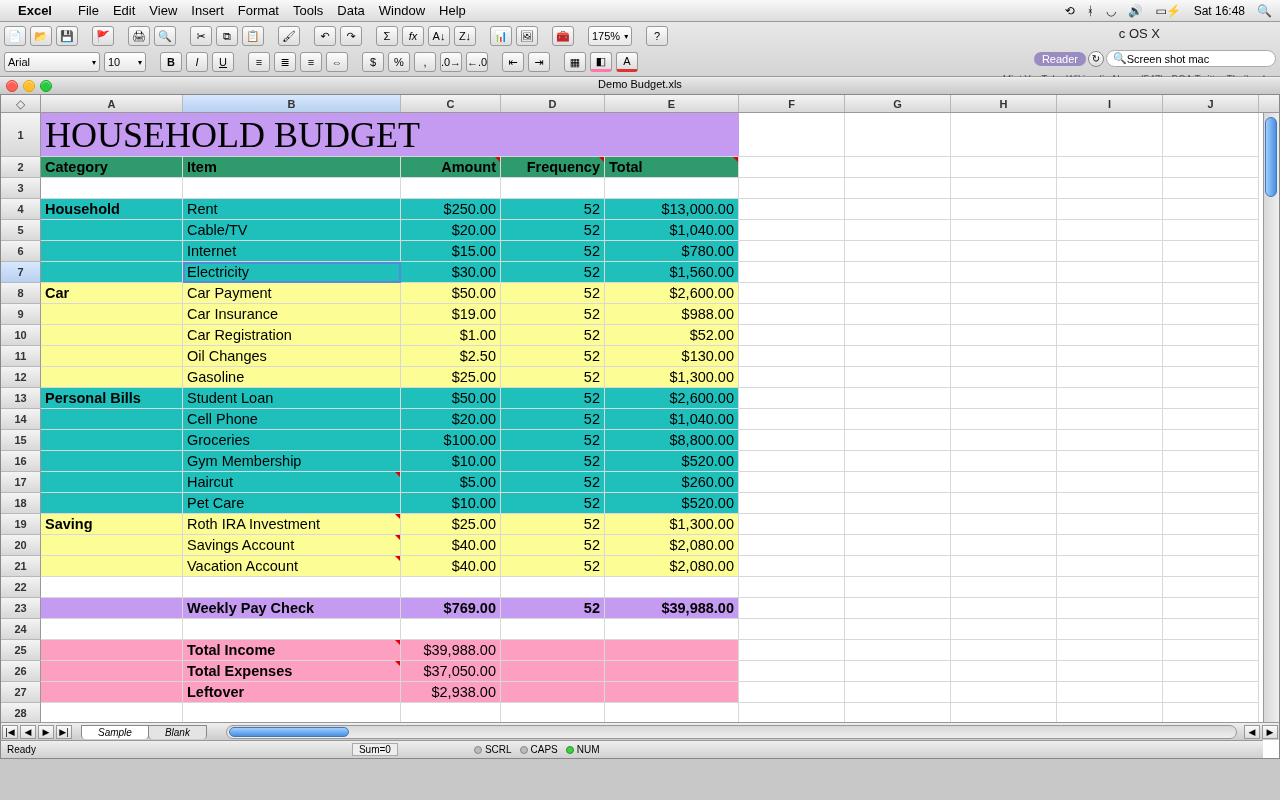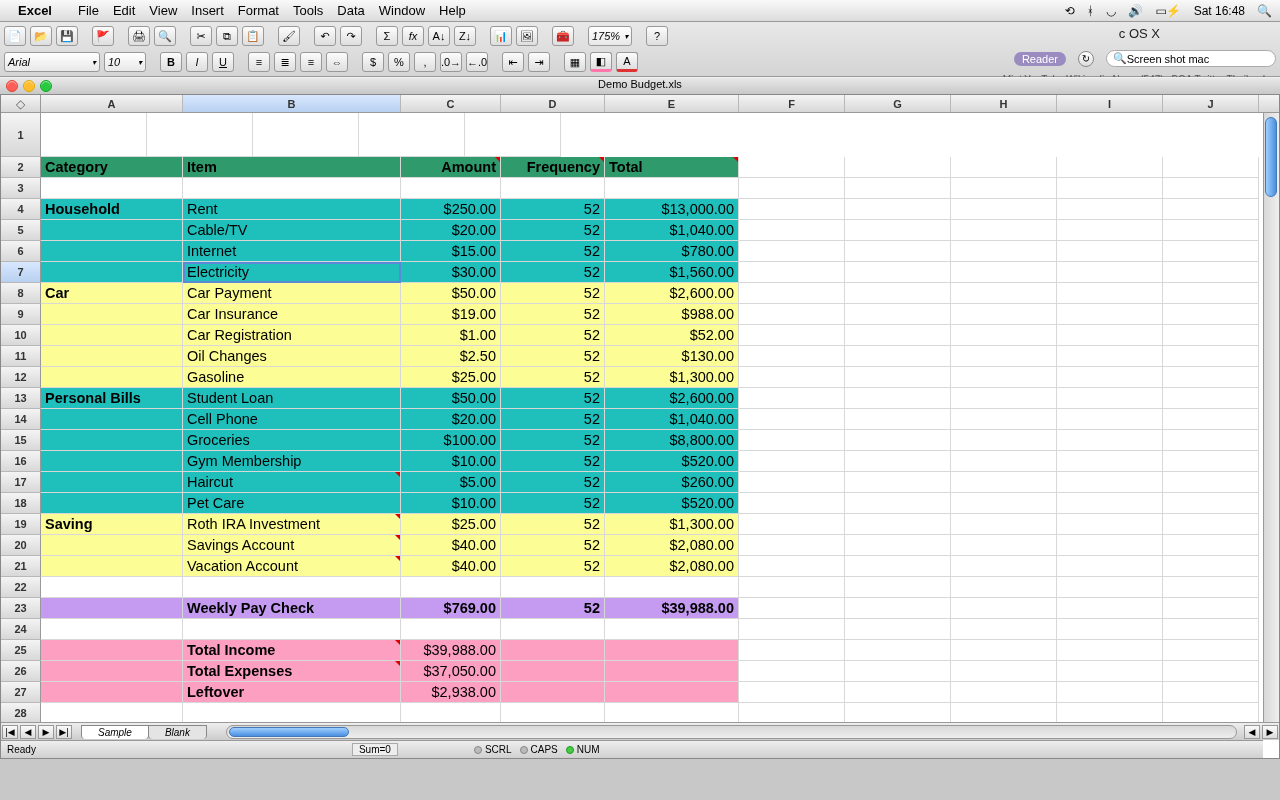--- a/index.html
+++ b/index.html
@@ -11,24 +11,24 @@
 .menubar .app-name { font-weight:bold; margin-right:26px; }
 .menubar .mitem { margin-right:14px; cursor:default; }
 .menubar .spacer { flex:1; }
 .menubar .ricon { margin-left:12px; font-size:12px; }
 
 
 .toolbars { background:linear-gradient(#e8e8e8,#d4d4d4); border-bottom:1px solid #9a9a9a; padding:2px 4px 0 4px; position:relative; }
 .tb-row { display:flex; align-items:center; height:26px; gap:4px; padding-bottom:2px; }
 .tb-btn { width:22px; height:20px; background:linear-gradient(#fcfcfc,#dedede); border:1px solid #999; border-radius:3px; display:flex; align-items:center; justify-content:center; font-size:11px; cursor:default; }
 .tb-sep { width:6px; }
-.tb-select { height:20px; background:linear-gradient(#fff,#e8e8e8); border:1px solid #999; border-radius:3px; font-size:11px; padding:0 3px; display:flex; align-items:center;font-style:italic; }
+.tb-select { height:20px; background:linear-gradient(#fff,#e8e8e8); border:1px solid #999; border-radius:3px; font-size:11px; padding:0 3px; display:flex; align-items:center; }
 .tb-select .arrow { margin-left:4px; font-size:8px; }
 .osx-frag { position:absolute; right:120px; top:4px; font-size:13px; color:#222; }
-.reader-bar { position:absolute; right:4px; top:28px; display:flex; align-items:center; gap:12px; }
+.reader-bar { position:absolute; right:4px; top:28px; display:flex; align-items:center; gap:2px; }
 .reader-bar .reader-pill { background:#9a8cc0; color:#fff; border-radius:10px; padding:1px 8px; font-size:11px; }
 .reader-bar .circ { width:16px; height:16px; border:1px solid #888; border-radius:50%; display:flex; align-items:center; justify-content:center; font-size:10px; background:linear-gradient(#fff,#ddd); }
 .reader-bar .search { display:flex; align-items:center; border:1px solid #aaa; border-radius:10px; background:#fff; padding:1px 6px; width:170px; }
 .reader-bar .search input { border:none; outline:none; font-size:11px; width:140px; }
 .bookmarks-frag { position:absolute; right:10px; top:52px; font-size:10px; color:#555; white-space:nowrap; overflow:hidden; }
 
 
 .doc-title { height:18px; background:linear-gradient(#e8e8e8,#c8c8c8); border-top:1px solid #f0f0f0; border-bottom:1px solid #888; display:flex; align-items:flex-start; justify-content:center; font-size:11px; position:relative; }
 .traffic { position:absolute; left:6px; top:2px; display:flex; gap:5px; }
 .traffic span { width:12px; height:12px; border-radius:50%; display:block; box-shadow:inset 0 1px 1px rgba(255,255,255,.6); }
@@ -219,20 +219,21 @@
     <div id="colh-F" class="col-h c-F">F</div>
     <div id="colh-G" class="col-h c-G">G</div>
     <div id="colh-H" class="col-h c-H">H</div>
     <div id="colh-I" class="col-h c-I">I</div>
     <div id="colh-J" class="col-h c-J">J</div>
   </div>
 
   <div class="rows" id="rows">
       <div class="row bigtitle">
         <div class="row-h">1</div>
+        <div class="cell c-A title-span" style="width: 698px;">HOUSEHOLD BUDGET</div>
         <div class="cell c-F"></div>
         <div class="cell c-G"></div>
         <div class="cell c-H"></div>
         <div class="cell c-I"></div>
         <div class="cell c-J"></div>
       </div>
       <div class="row">
         <div class="row-h">2</div>
         <div class="cell c-A bg-green bold">Category</div>
         <div class="cell c-B bg-green bold">Item</div>

